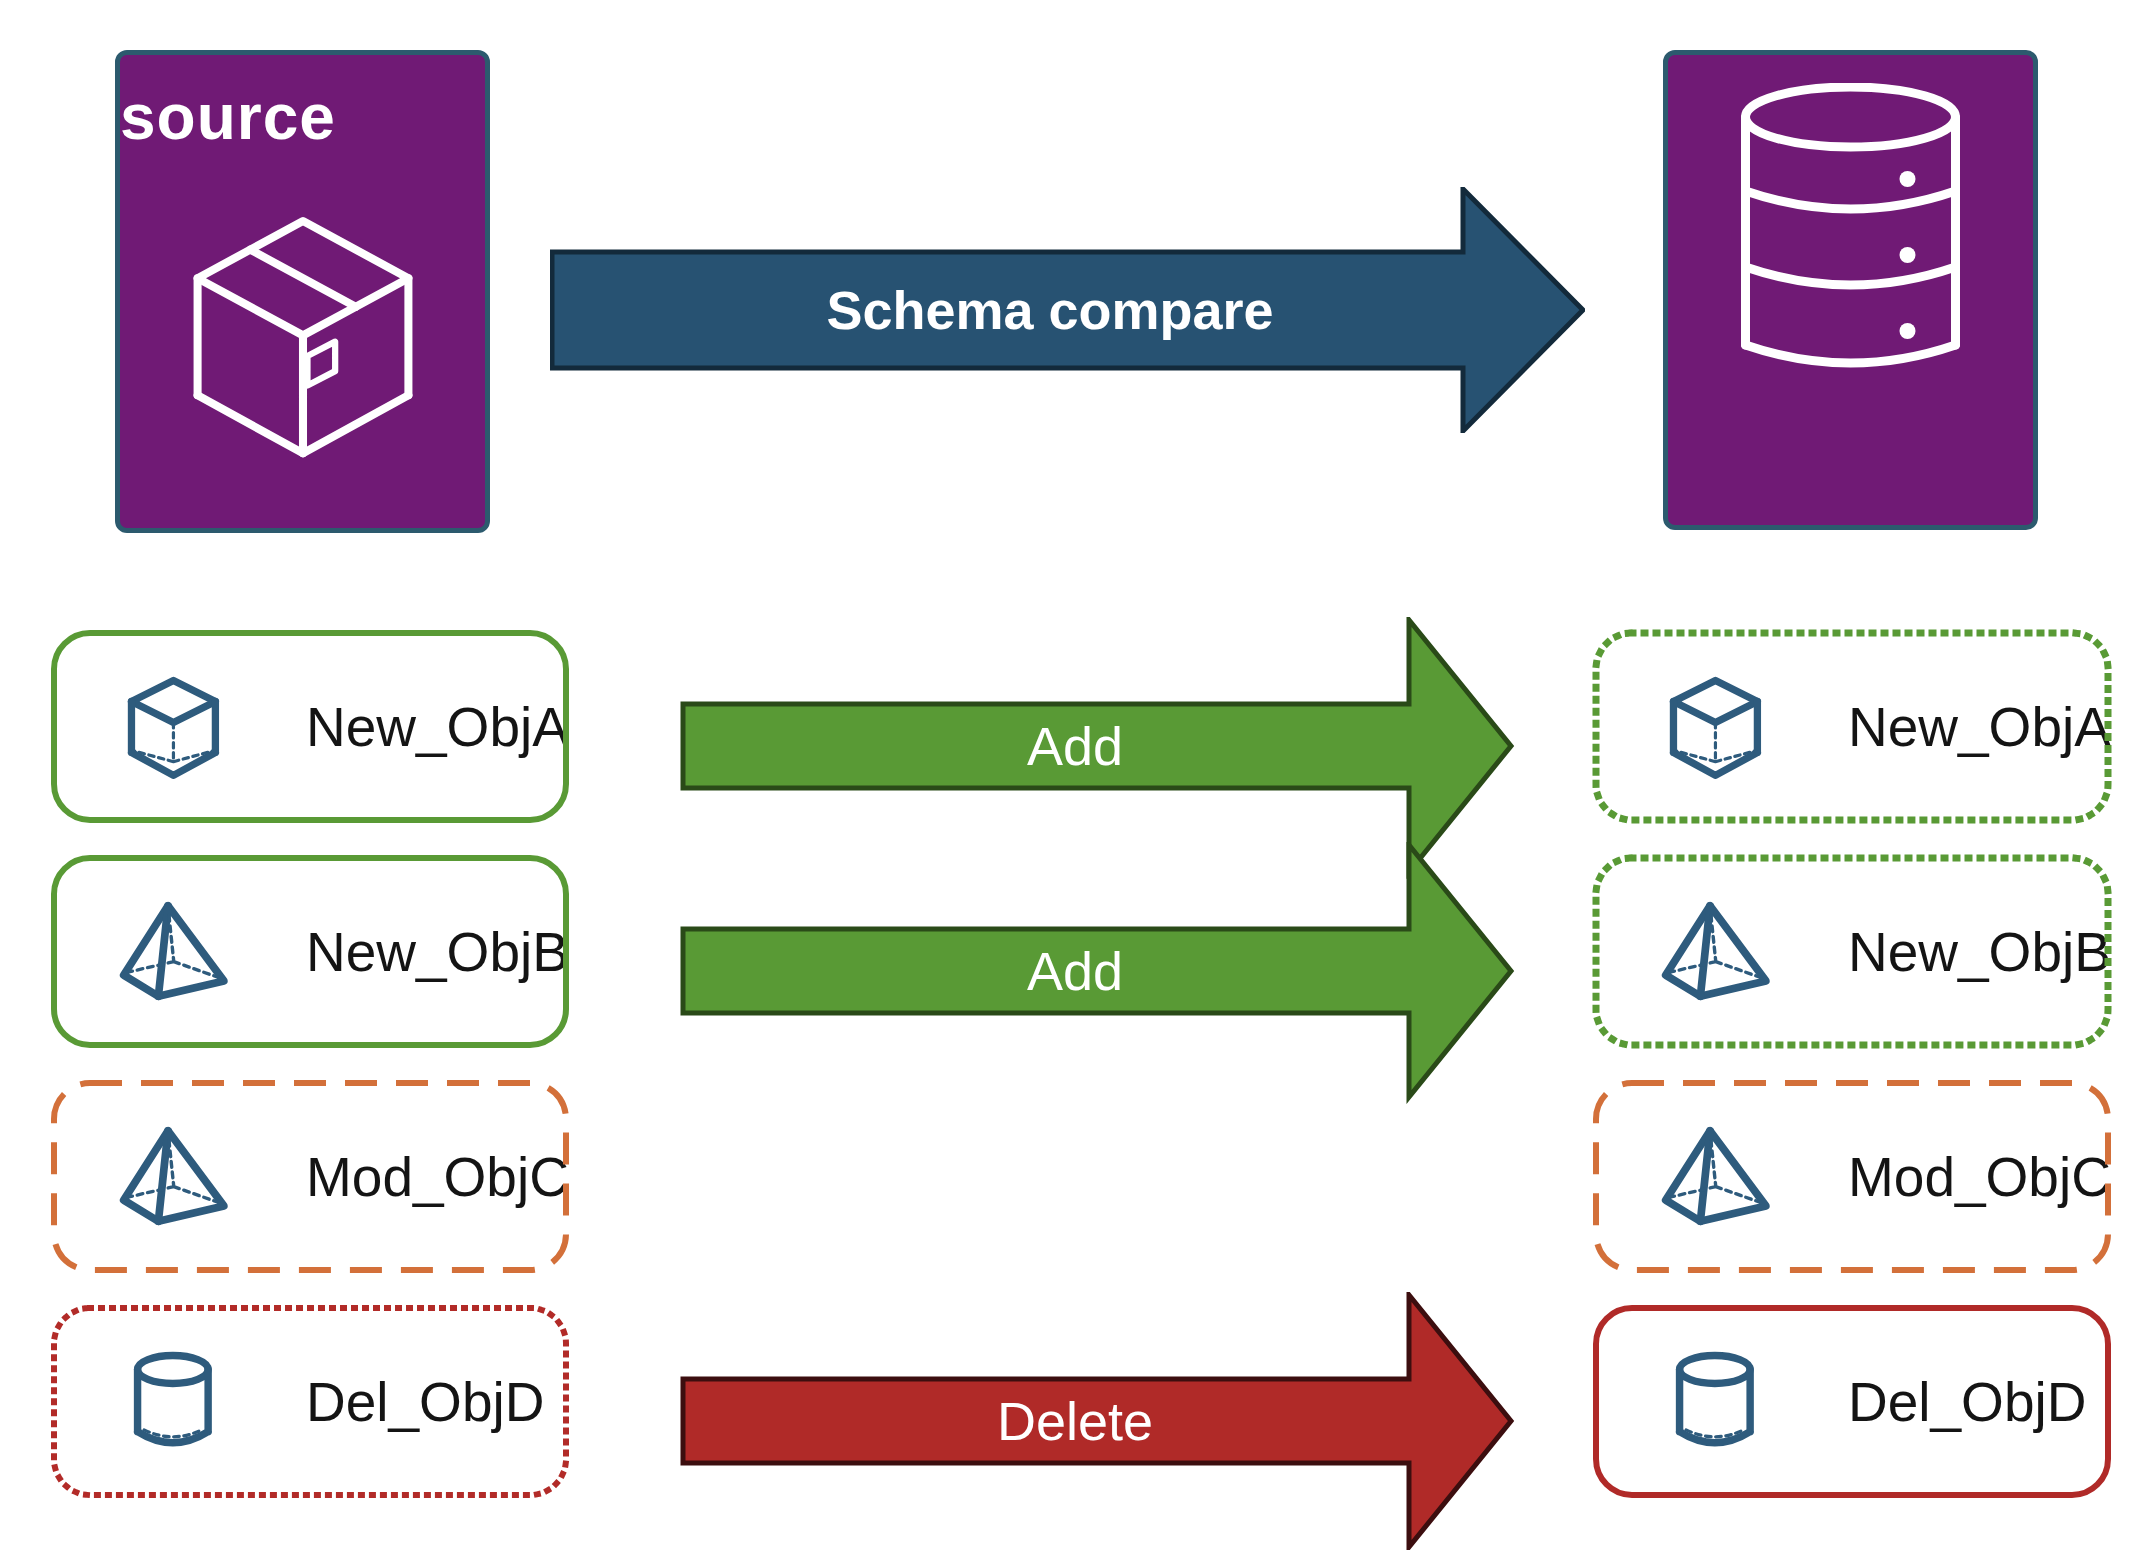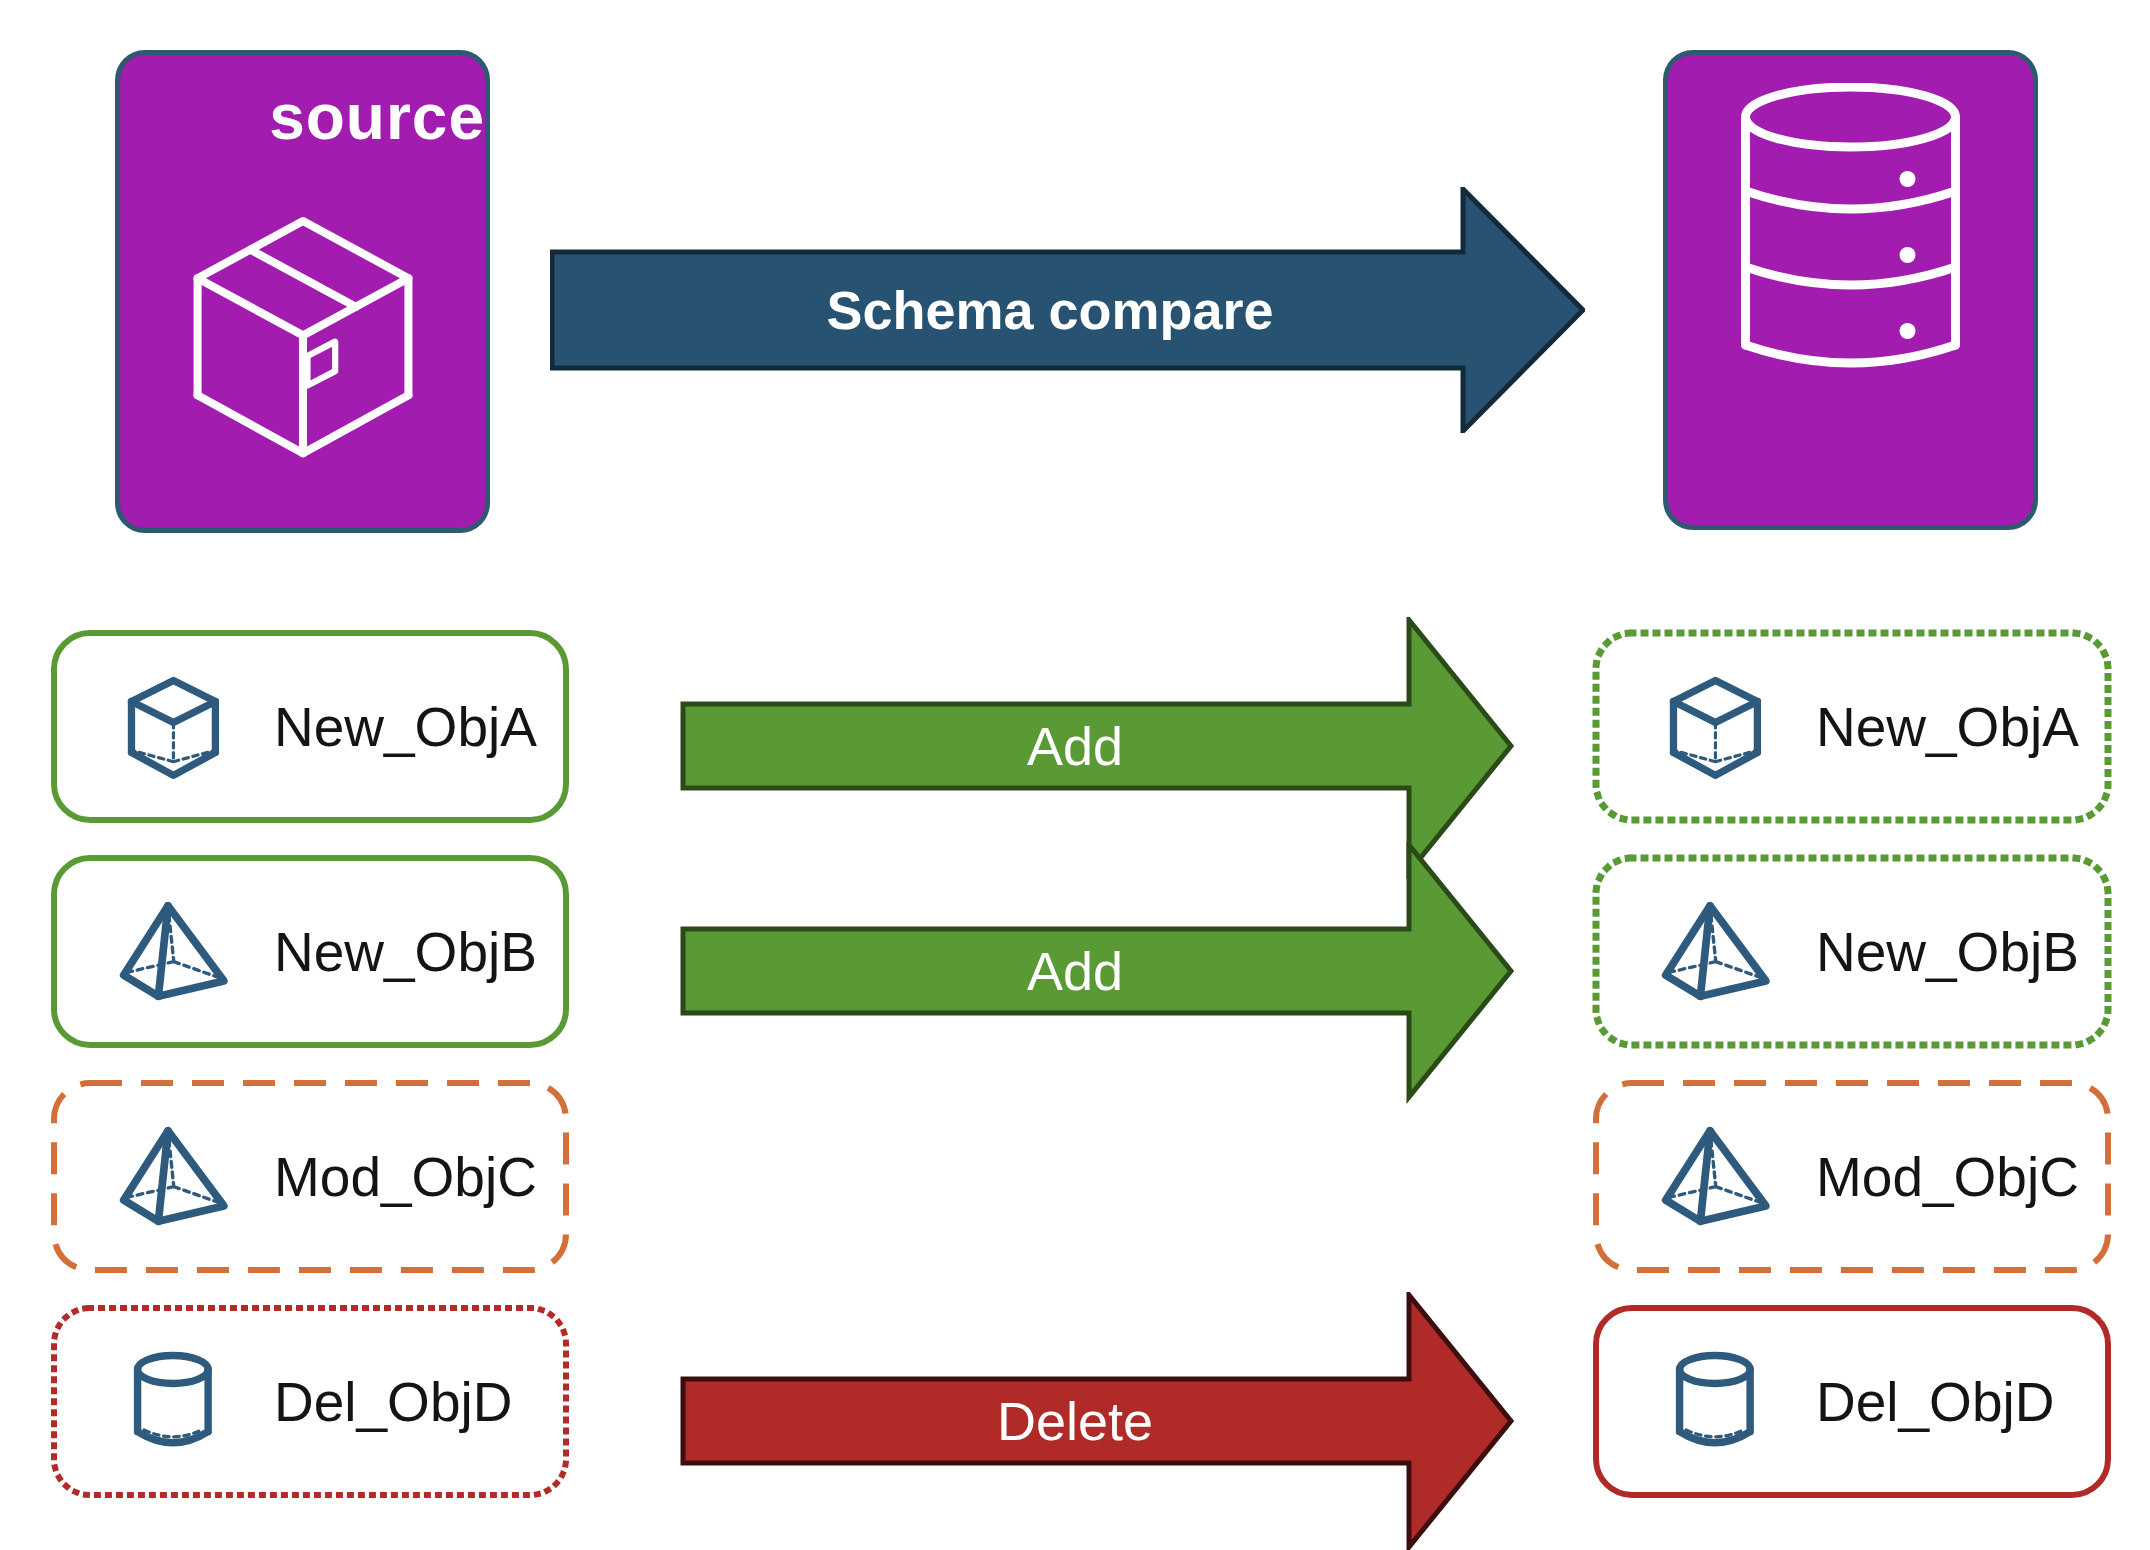--- a/index.html
+++ b/index.html
@@ -4,22 +4,22 @@
 <style>
   html,body{margin:0;padding:0;background:#ffffff;}
   .canvas{
     position:relative;width:2150px;height:1550px;background:#ffffff;overflow:hidden;
     font-family:"Liberation Sans", sans-serif;
   }
 
   
   .panel{
     position:absolute;box-sizing:border-box;
-    background:#a21caf;border:5px solid #2C5A6E;border-radius:30px;
-    text-align:right;
+    background:#701a75;border:5px solid #2C5A6E;border-radius:12px;
+    text-align:left;
   }
   .panel.source{left:115px;top:50px;width:375px;height:483px;}
   .panel.target{left:1663px;top:50px;width:375px;height:480px;}
   .panel-title{
     margin-top:30px;font-size:64px;font-weight:bold;color:#ffffff;line-height:1;
     letter-spacing:1px;
   }
   .panel-icon{display:block;margin:28px auto 0 auto;}
   .panel-icon path,.panel-icon ellipse{fill:none;stroke:#ffffff;stroke-width:9;stroke-linecap:round;stroke-linejoin:round;}
   .panel-icon .dot{fill:#ffffff;stroke:none;}
@@ -31,21 +31,21 @@
   .compare-arrow .shape{fill:#275272;stroke:#132A3B;stroke-width:5;}
   .arrow-label{
     fill:#ffffff;font-size:54px;font-family:"Liberation Sans", sans-serif;
     text-anchor:middle;
   }
 
   
   .row{position:absolute;left:0;width:2150px;height:195px;}
   .obj-box{
     position:absolute;top:0;height:195px;box-sizing:border-box;
-    display:flex;align-items:center;padding-left:64px;
+    display:flex;align-items:center;padding-left:64px;gap:32px;
   }
   .obj-box.left{left:50px;width:520px;}
   .obj-box.right{left:1592px;width:520px;}
   .border-svg{position:absolute;left:0;top:0;width:100%;height:100%;}
   .border-svg rect{fill:none;}
   .border-solid-green  rect{stroke:#599A35;stroke-width:6;}
   .border-dotted-green rect{stroke:#599A35;stroke-width:7;stroke-dasharray:1 11;stroke-linecap:square;}
   .border-dashed-orange rect{stroke:#D3703A;stroke-width:6;stroke-dasharray:32 19;}
   .border-dotted-red   rect{stroke:#B22B28;stroke-width:6;stroke-dasharray:1 10;stroke-linecap:square;}
   .border-solid-red    rect{stroke:#B02A28;stroke-width:6;}

